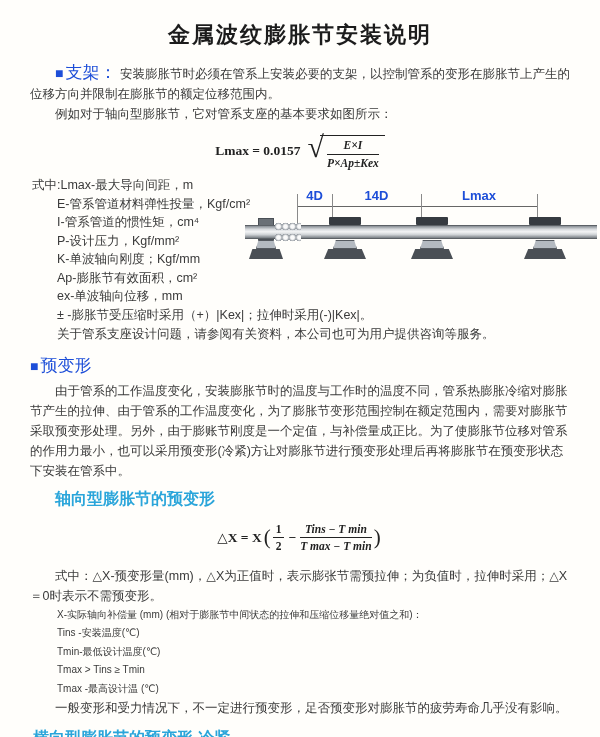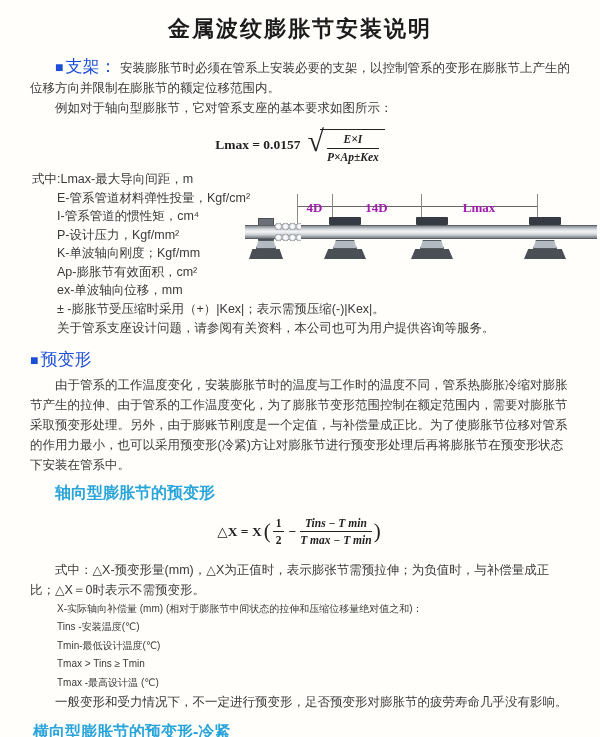--- a/index.html
+++ b/index.html
@@ -3,21 +3,21 @@
 <meta charset="utf-8">
 <style>
   * { margin:0; padding:0; box-sizing:border-box; }
   html,body { background:#ffffff; }
   .page {
     position:relative;
     width:600px; height:737px;
     background:#fffefb;
     font-family:"Liberation Sans","DejaVu Sans",sans-serif;
     color:#3a3a3a;
-    padding:14px 30px 0 30px;
+    padding:20px 30px 0 30px;
     overflow:hidden;
   }
   .title {
     font-size:22px; font-weight:bold; color:#1c1c1c;
     text-align:center; letter-spacing:2px; margin-bottom:14px;
   }
   p.body { font-size:12.5px; line-height:20px; color:#3a3a3a; }
   .indent { text-indent:2em; }
   .sec-head { font-size:17px; line-height:1; }
   .sec-head .marker { font-size:14px; margin-right:2px; }
@@ -51,23 +51,23 @@
   .def-line.first { margin-left:2px; }
   .note-line { font-size:12.5px; line-height:19px; margin-left:27px; }
 
   
   .sym-line { font-size:10px; line-height:18.5px; margin-left:27px; }
 
   
   .diagram { position:absolute; left:245px; top:188px; width:352px; height:92px; }
   .dim-line { position:absolute; top:18px; left:52px; width:240px; border-top:1px solid #666; }
   .tick { position:absolute; top:6px; width:1px; height:33px; background:#8a8a8a; }
-  .dim-label { position:absolute; top:12px; text-align:center;
-    font-family:Liberation Serif, serif; font-weight:bold;
-    font-size:13px; color:#a21caf; }
+  .dim-label { position:absolute; top:0; text-align:center;
+    font-family:Liberation Sans, sans-serif; font-weight:bold;
+    font-size:13px; color:#1d4ed8; }
   .pipe { position:absolute; left:0; right:0; top:37px; height:14px;
     background:linear-gradient(to bottom,#878d93 0%,#d8dbde 28%,#f3f4f5 48%,#ced2d5 72%,#777d83 100%);
     border-top:1px solid #5c6166; border-bottom:1px solid #5c6166; }
   .bellows { position:absolute; left:30px; top:33px; width:26px; height:22px;
     background-image:radial-gradient(circle at 50% 50%, #fafafa 28%, #9aa0a6 55%, rgba(255,255,255,0) 62%);
     background-size:7px 11px; }
   .support { position:absolute; top:29px; width:36px; height:44px; }
   .s-top { position:absolute; top:0; left:2px; right:2px; height:8px; background:#363b41; border-radius:1px; }
   .s-neck { position:absolute; top:23px; left:6px; right:6px; height:9px; background:#b4bac1; border:1px solid #555a60;
     clip-path:polygon(12% 0, 88% 0, 100% 100%, 0 100%); }
@@ -109,21 +109,21 @@
   <div class="defs">
     <p class="def-line first">式中:Lmax-最大导向间距，m</p>
     <p class="def-line">E-管系管道材料弹性投量，Kgf/cm²</p>
     <p class="def-line">I-管系管道的惯性矩，cm⁴</p>
     <p class="def-line">P-设计压力，Kgf/mm²</p>
     <p class="def-line">K-单波轴向刚度；Kgf/mm</p>
     <p class="def-line">Ap-膨胀节有效面积，cm²</p>
     <p class="def-line">ex-单波轴向位移，mm</p>
   </div>
 
-  <p class="note-line">± -膨胀节受压缩时采用（+）|Kex|；表示需预压缩(-)|Kex|。</p>
+  <p class="note-line">± -膨胀节受压缩时采用（+）|Kex|；拉伸时采用(-)|Kex|。</p>
   <p class="note-line">关于管系支座设计问题，请参阅有关资料，本公司也可为用户提供咨询等服务。</p>
 
   <div class="diagram">
     <div class="dim-line"></div>
     <div class="tick" style="left:52px"></div>
     <div class="tick" style="left:87px"></div>
     <div class="tick" style="left:176px"></div>
     <div class="tick" style="left:292px"></div>
     <span class="dim-label" style="left:52px;width:35px">4D</span>
     <span class="dim-label" style="left:87px;width:89px">14D</span>
@@ -165,21 +165,21 @@
       <span class="den">2</span>
     </span>
     <span class="fgap">−</span>
     <span class="frac ital">
       <span class="num">Tins − T min</span>
       <span class="den">T max − T min</span>
     </span>
     <span class="bigp">)</span>
   </div>
 
-  <p class="body indent">式中：△X-预变形量(mm)，△X为正值时，表示膨张节需预拉伸；为负值时，与补偿量成正比；△X＝0时表示不需预变形。</p>
+  <p class="body indent">式中：△X-预变形量(mm)，△X为正值时，表示膨张节需预拉伸；为负值时，拉伸时采用；△X＝0时表示不需预变形。</p>
   <p class="sym-line">X-实际轴向补偿量 (mm) (相对于膨胀节中间状态的拉伸和压缩位移量绝对值之和)：</p>
   <p class="sym-line">Tins -安装温度(℃)</p>
   <p class="sym-line">Tmin-最低设计温度(℃)</p>
   <p class="sym-line">Tmax &gt; Tins ≥ Tmin</p>
   <p class="sym-line">Tmax -最高设计温 (℃)</p>
   <p class="body indent">一般变形和受力情况下，不一定进行预变形，足否预变形对膨胀节的疲劳寿命几乎没有影响。</p>
 
   <h3 class="sub-head lateral">横向型膨胀节的预变形-冷紧</h3>
 
 </div>

